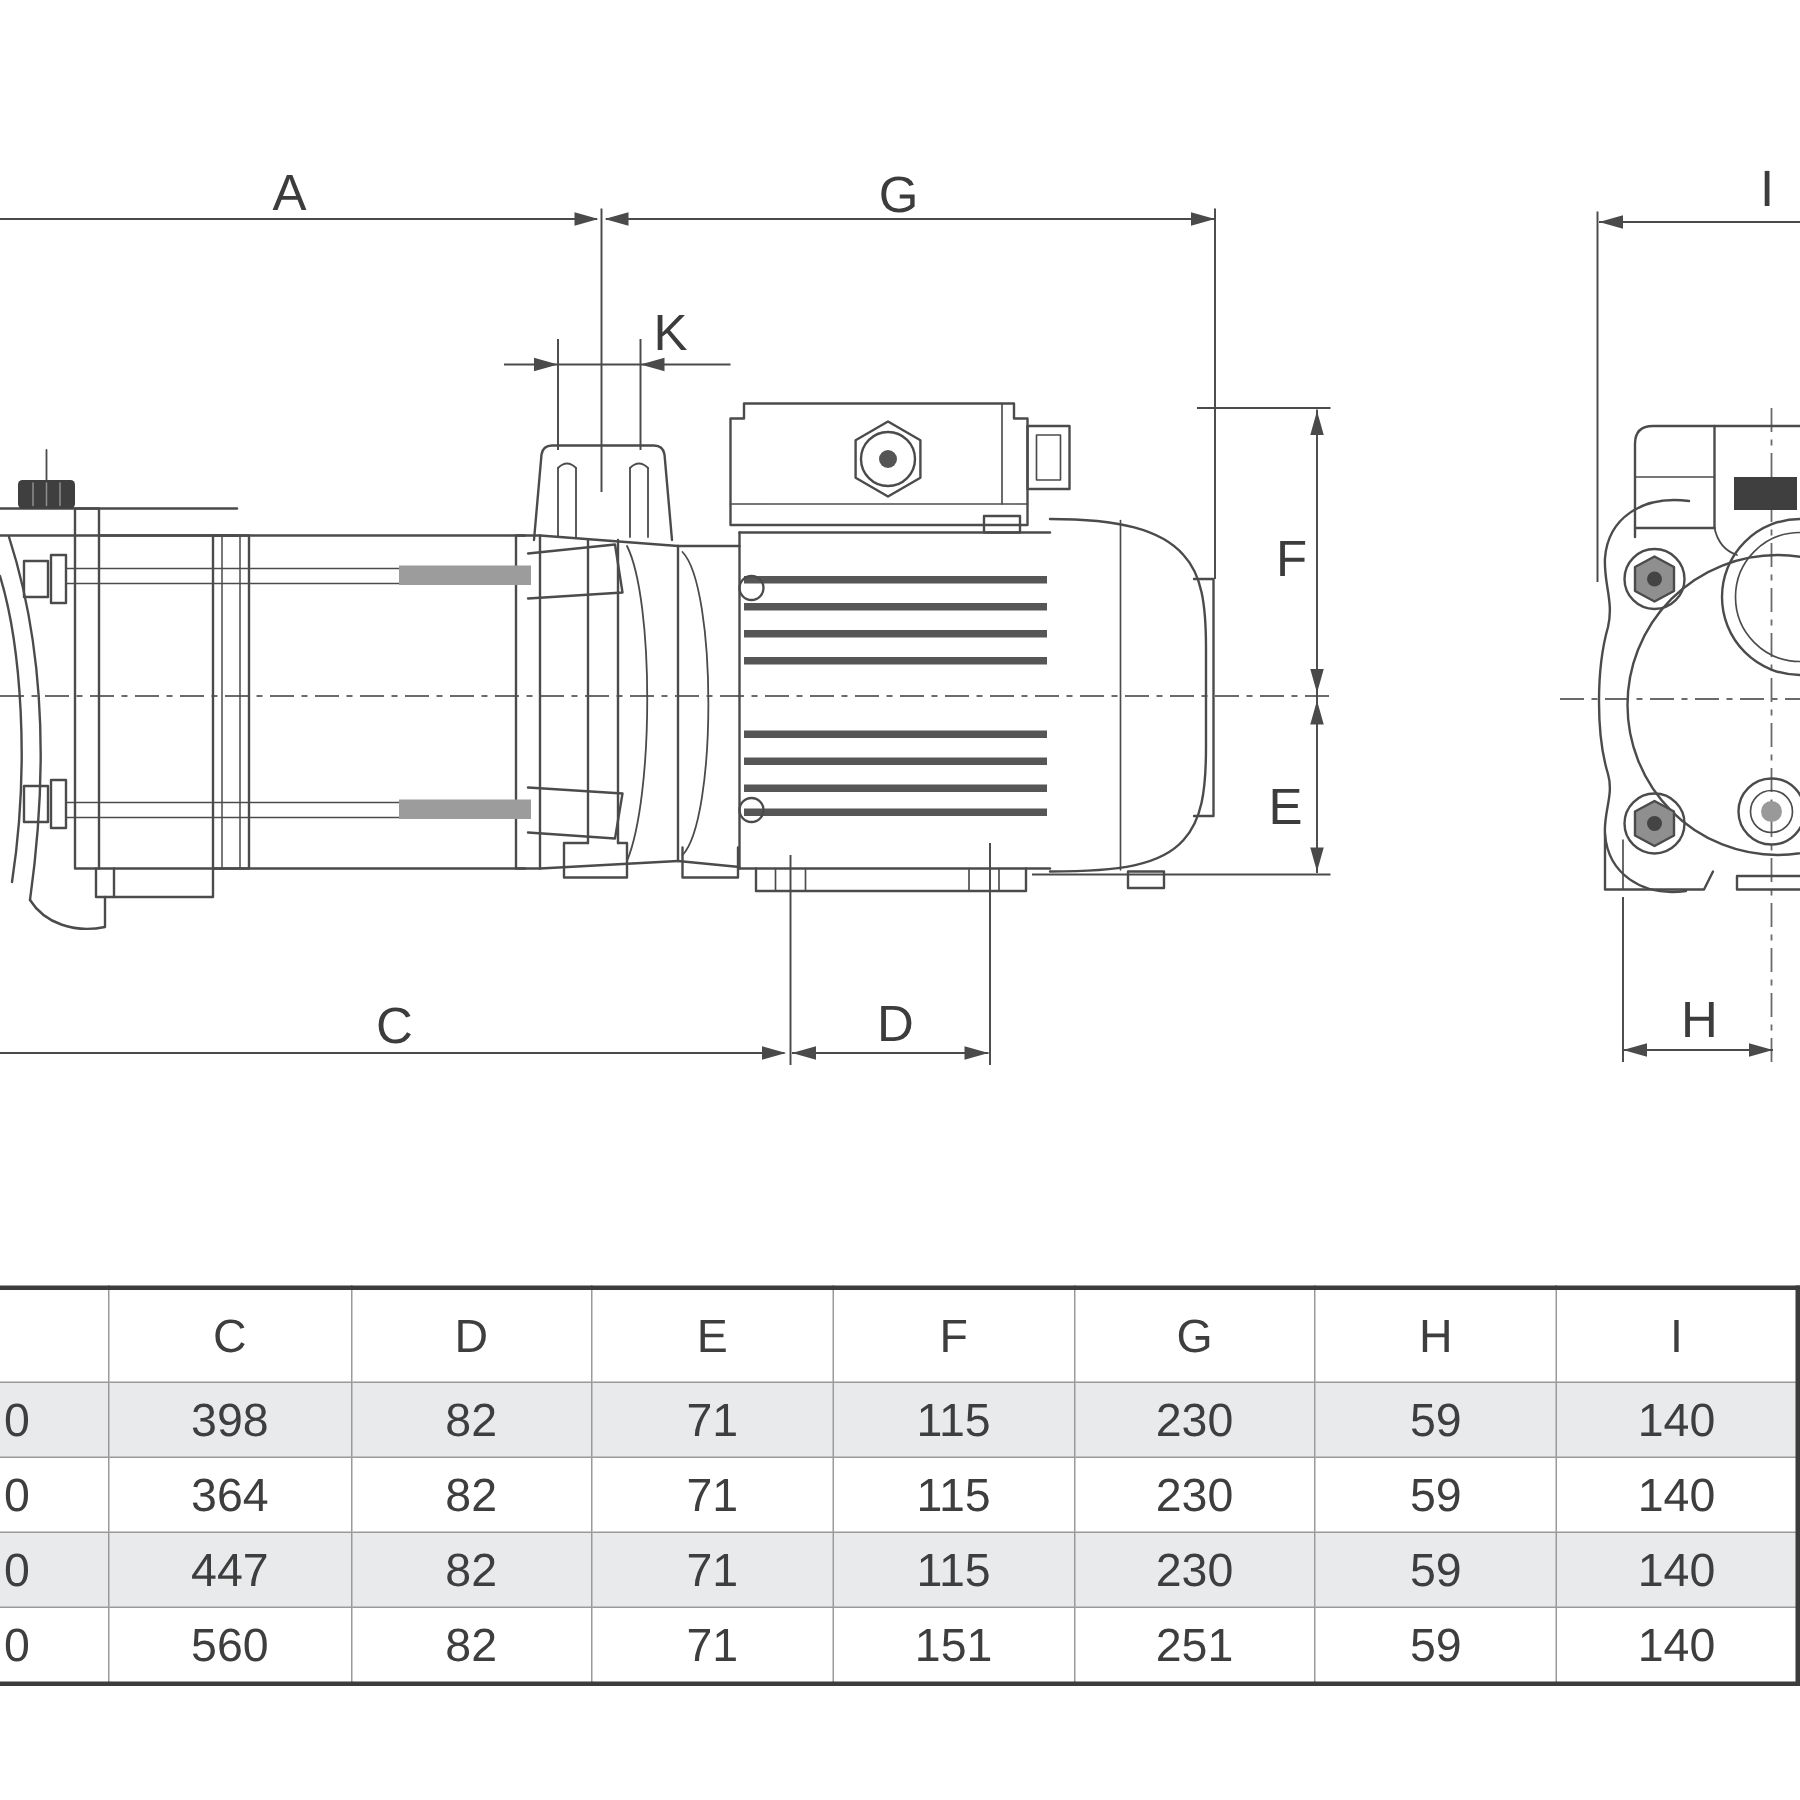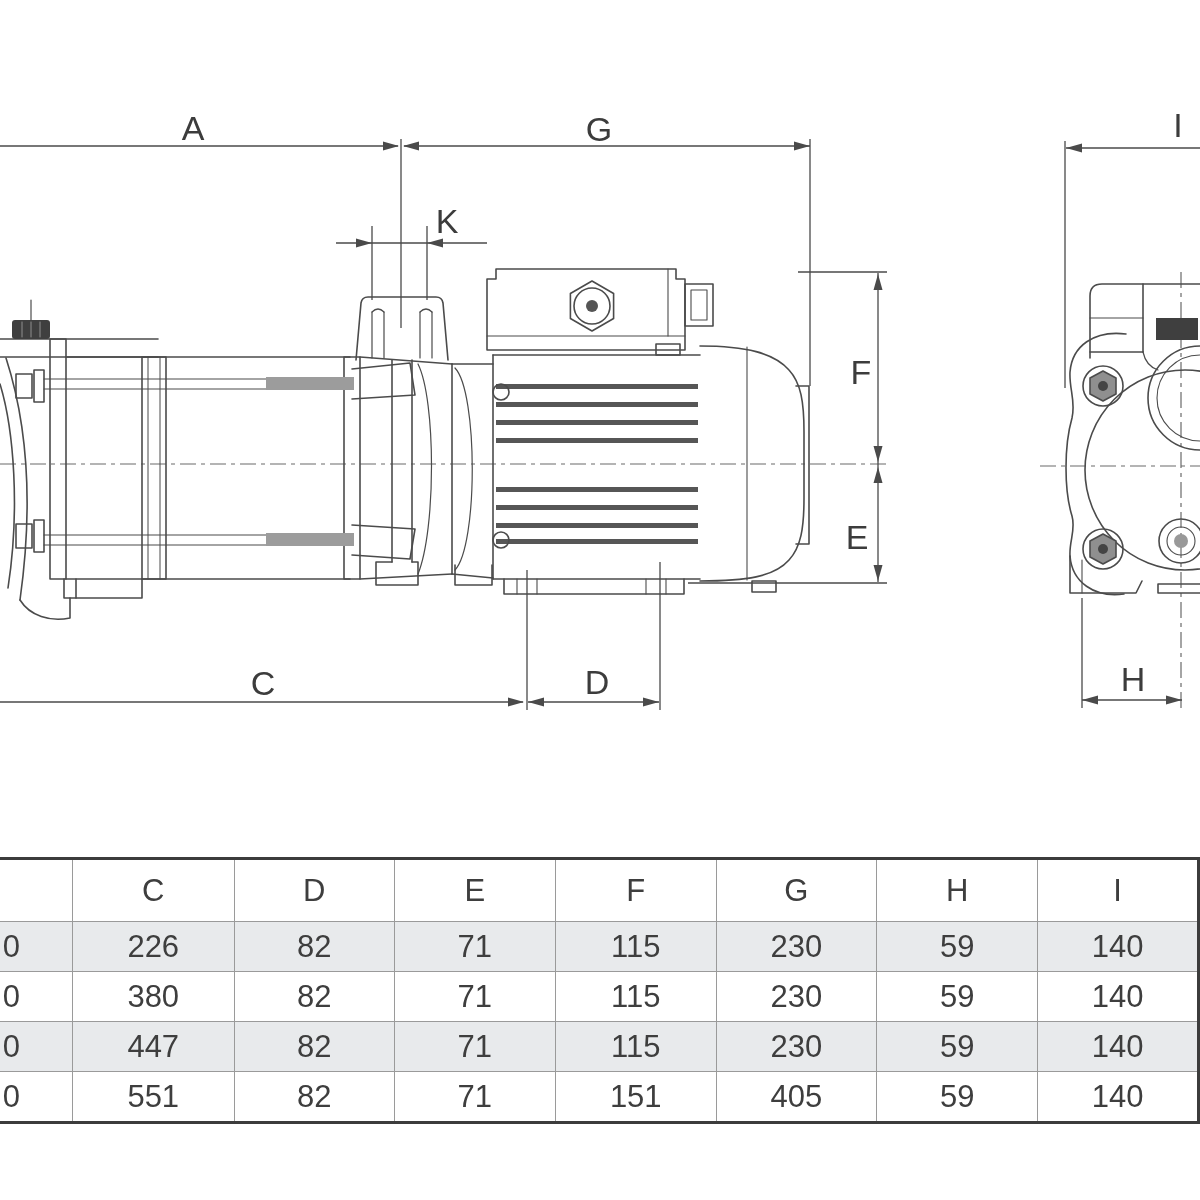--- a/index.html
+++ b/index.html
@@ -249,55 +249,55 @@
             <th>E</th>
             <th>F</th>
             <th>G</th>
             <th>H</th>
             <th>I</th>
           </tr>
         </thead>
     <tbody id="t-body">
           <tr class="shaded">
             <td class="colmodel">0</td>
-            <td>226</td>
+            <td>398</td>
             <td>82</td>
             <td>71</td>
             <td>115</td>
             <td>230</td>
             <td>59</td>
             <td>140</td>
           </tr>
           <tr>
             <td class="colmodel">0</td>
-            <td>380</td>
+            <td>364</td>
             <td>82</td>
             <td>71</td>
             <td>115</td>
             <td>230</td>
             <td>59</td>
             <td>140</td>
           </tr>
           <tr class="shaded">
             <td class="colmodel">0</td>
             <td>447</td>
             <td>82</td>
             <td>71</td>
             <td>115</td>
             <td>230</td>
             <td>59</td>
             <td>140</td>
           </tr>
           <tr>
             <td class="colmodel">0</td>
-            <td>551</td>
+            <td>560</td>
             <td>82</td>
             <td>71</td>
             <td>151</td>
-            <td>405</td>
+            <td>251</td>
             <td>59</td>
             <td>140</td>
           </tr>
         </tbody>
   </table>
 </div>
 
 </div>
 
 </body></html>

